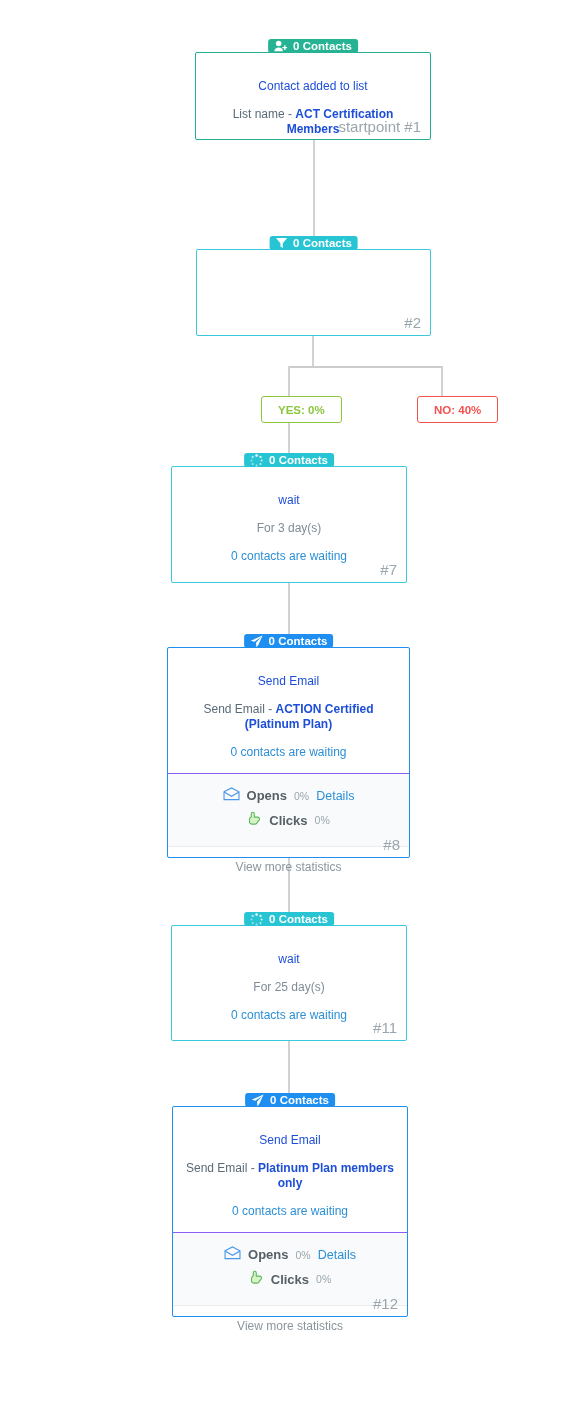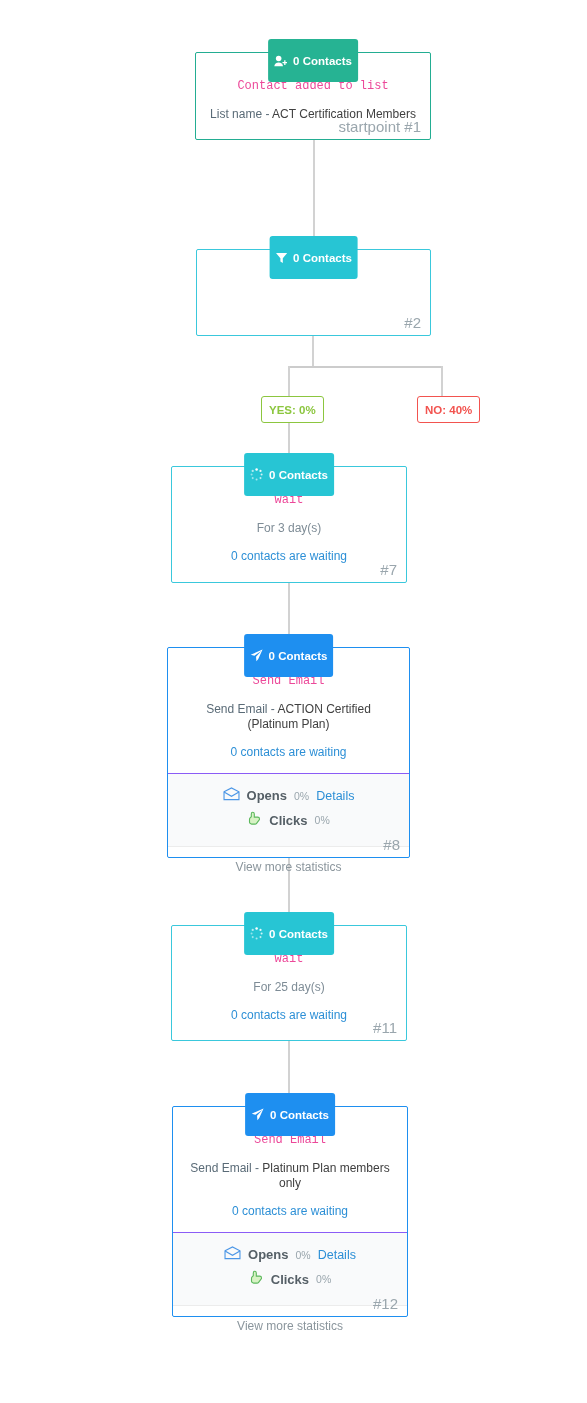--- a/index.html
+++ b/index.html
@@ -35,21 +35,21 @@
   }
   .node.teal   { border-color: #23ad92; }
   .node.cyan   { border-color: #3ac8dc; }
   .node.blue   { border-color: #1e8ff0; }
 
   .badge {
     position: absolute;
     top: -14px;
     left: 50%;
     transform: translateX(-50%);
-    height: 43px;
+    height: 14px;
     display: flex;
     align-items: center;
     gap: 6px;
     padding: 0 6px;
     border-radius: 3px;
     color: #ffffff;
     font-size: 11.5px;
     font-weight: bold;
     white-space: nowrap;
   }
@@ -61,23 +61,23 @@
   .node-body {
     padding: 26px 12px 0 12px;
     text-align: center;
   }
   .row {
     font-size: 12px;
     color: #7e8c96;
     margin-bottom: 13px;
     line-height: 1.25;
   }
-  .row.title { color: #ec4899; font-family: Liberation Mono, monospace; }
+  .row.title { color: #1d4ed8; }
   .row .lbl { color: #5a6b77; font-weight: normal; }
-  .row .lnk { color: #404040; }
+  .row .lnk { color: #1d4ed8; font-weight: bold; }
   .row.waiting a, .row.waiting {
     color: #2c8fd6;
     text-decoration: none;
     font-size: 12px;
   }
   .node-index {
     position: absolute;
     right: 9px;
     bottom: 4px;
     font-size: 15px;
@@ -118,21 +118,21 @@
     font-size: 12px;
   }
   .viewmore span {
     color: #8a959c;
     cursor: pointer;
   }
   
   .pill {
     position: absolute;
     height: 27px;
-    padding: 0 7px;
+    padding: 0 16px;
     display: flex;
     align-items: center;
     justify-content: center;
     background: #ffffff;
     border-radius: 3px;
     font-size: 11.5px;
     font-weight: bold;
     white-space: nowrap;
   }
   .pill.yes { border: 1px solid #8cc63f; color: #8cc63f; }

